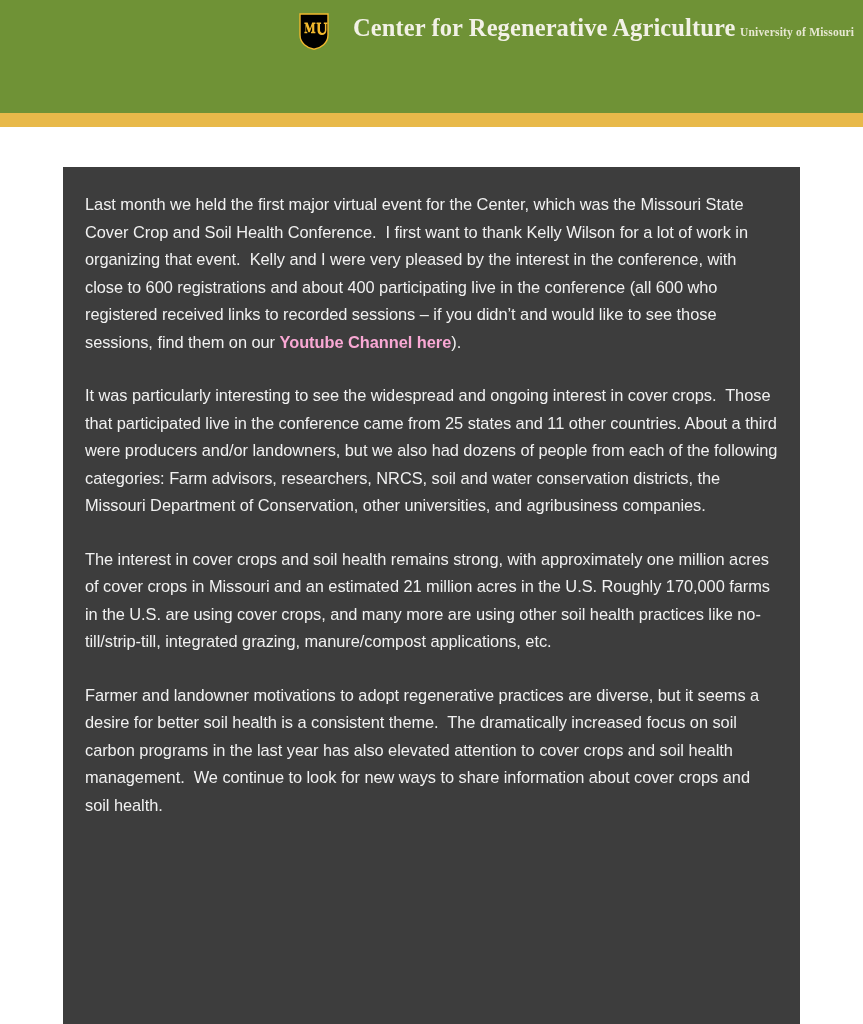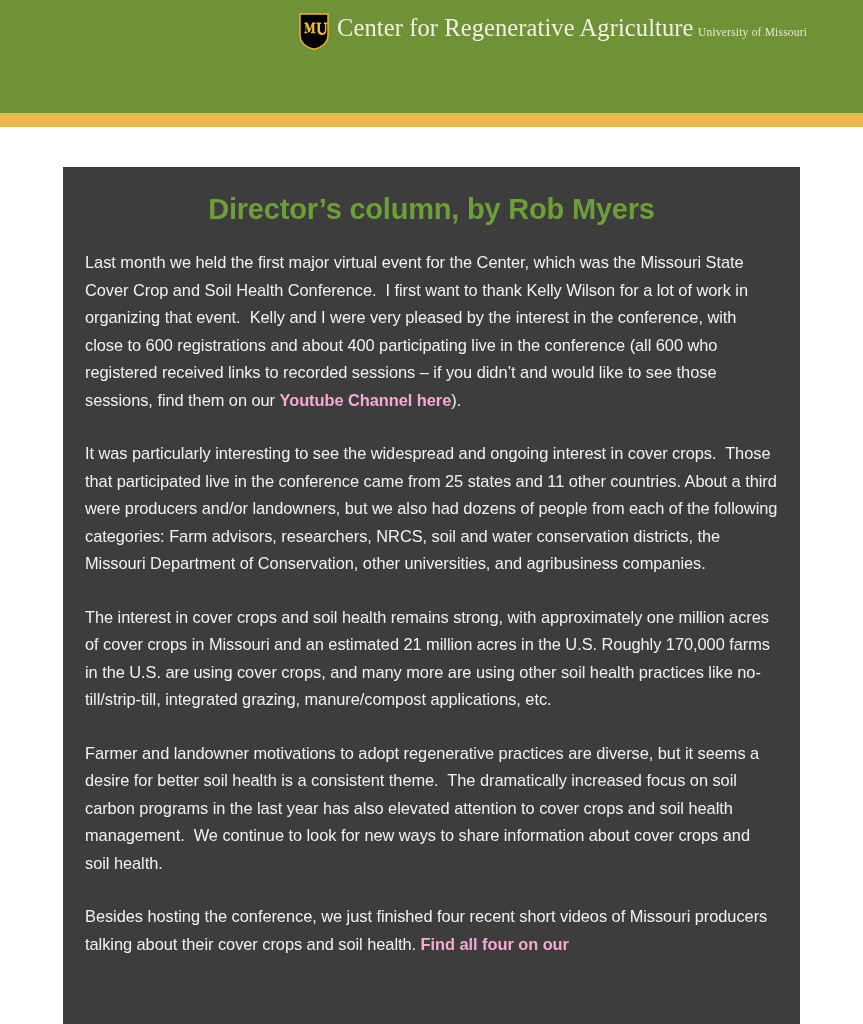--- a/index.html
+++ b/index.html
@@ -27,21 +27,22 @@
     height: 14px;
     background: #e8b94a;
   }
 
   .brand-lockup {
     position: absolute;
     left: 299px;
     top: 13px;
     display: flex;
     align-items: flex-start;
-    gap: 8px;
+    gap: 24px;
+    font-weight: bold;
   }
   .mu-shield {
     width: 30px;
     height: 37px;
     flex: 0 0 auto;
     display: block;
   }
   .brand-text {
     display: block;
     padding-top: 1px;
@@ -124,22 +125,20 @@
     <span class="brand-text">
       <span class="brand-title">Center for Regenerative Agriculture</span>
       <span class="brand-sub">University of Missouri</span>
     </span>
   </div>
 </div>
 <div class="gold-bar"></div>
 
 <div class="card-wrap">
   <div class="card">
-    <h1 class="column-title">Director’s column, by Rob Myers</h1>
     <div id="paragraphs">
         <p class="body-par"><span>Last month we held the first major virtual event for the Center, which was the Missouri State Cover Crop and Soil Health Conference.  I first want to thank Kelly Wilson for a lot of work in organizing that event.  Kelly and I were very pleased by the interest in the conference, with close to 600 registrations and about 400 participating live in the conference (all 600 who registered received links to recorded sessions – if you didn’t and would like to see those sessions, find them on our </span><a class="link">Youtube Channel here</a><span>).</span></p>
         <p class="body-par"><span>It was particularly interesting to see the widespread and ongoing interest in cover crops.  Those that participated live in the conference came from 25 states and 11 other countries. About a third were producers and/or landowners, but we also had dozens of people from each of the following categories: Farm advisors, researchers, NRCS, soil and water conservation districts, the Missouri Department of Conservation, other universities, and agribusiness companies.</span></p>
         <p class="body-par"><span>The interest in cover crops and soil health remains strong, with approximately one million acres of cover crops in Missouri and an estimated 21 million acres in the U.S. Roughly 170,000 farms in the U.S. are using cover crops, and many more are using other soil health practices like no-till/strip-till, integrated grazing, manure/compost applications, etc.</span></p>
         <p class="body-par"><span>Farmer and landowner motivations to adopt regenerative practices are diverse, but it seems a desire for better soil health is a consistent theme.  The dramatically increased focus on soil carbon programs in the last year has also elevated attention to cover crops and soil health management.  We continue to look for new ways to share information about cover crops and soil health.</span></p>
-        <p class="body-par"><span>Besides hosting the conference, we just finished four recent short videos of Missouri producers talking about their cover crops and soil health. </span><a class="link">Find all four on our</a></p>
       </div>
   </div>
 </div>
 
 </body></html>

